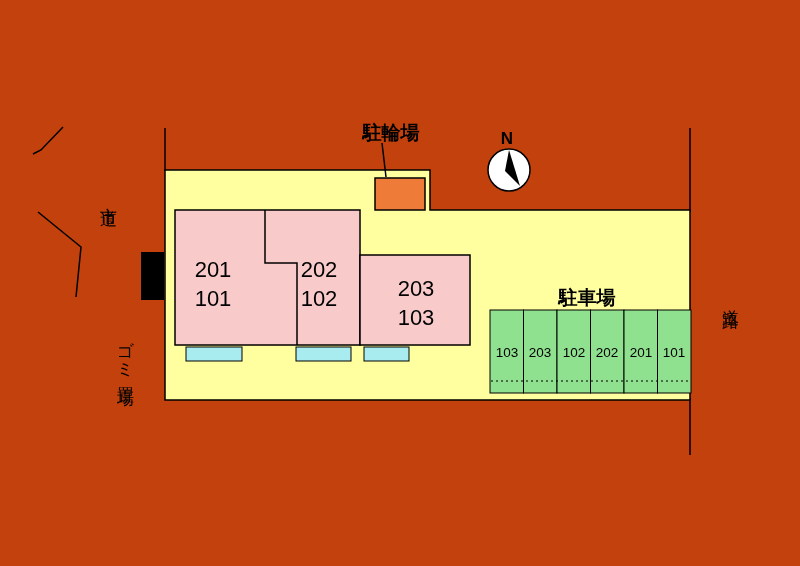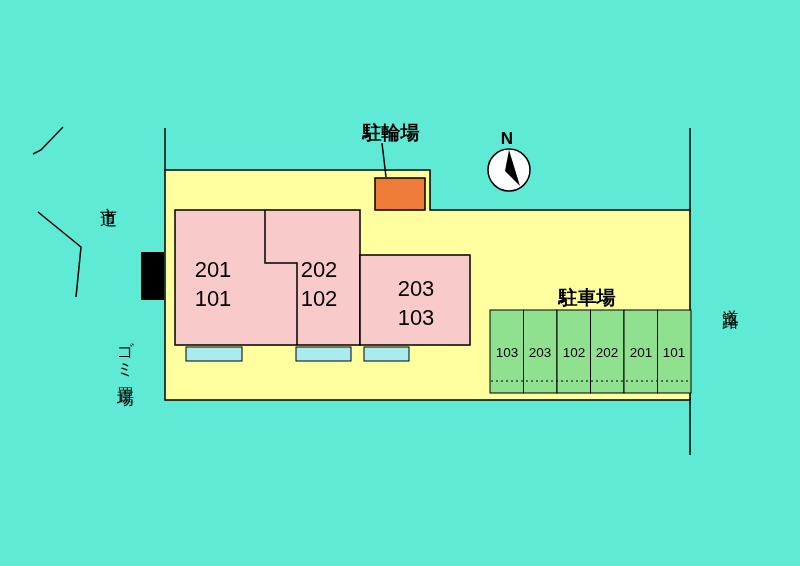--- a/index.html
+++ b/index.html
@@ -2,21 +2,21 @@
 <html><head>
 <meta charset="utf-8">
 <style>
   * { margin: 0; padding: 0; box-sizing: border-box; }
   html, body { background: #ffffff; }
   body { font-family: "Liberation Sans", sans-serif; }
   .canvas {
     position: relative;
     width: 800px;
     height: 566px;
-    background: #5eead4;
+    background: #c2410c;
     overflow: hidden;
   }
   .canvas svg { position: absolute; top: 0; left: 0; }
   svg text {
     font-family: "Liberation Sans", sans-serif;
     fill: #000;
   }
   .ln { stroke: #000; stroke-width: 1.5; }
   .thin { stroke: #000; stroke-width: 1; }
   .label-bold { font-weight: bold; }

